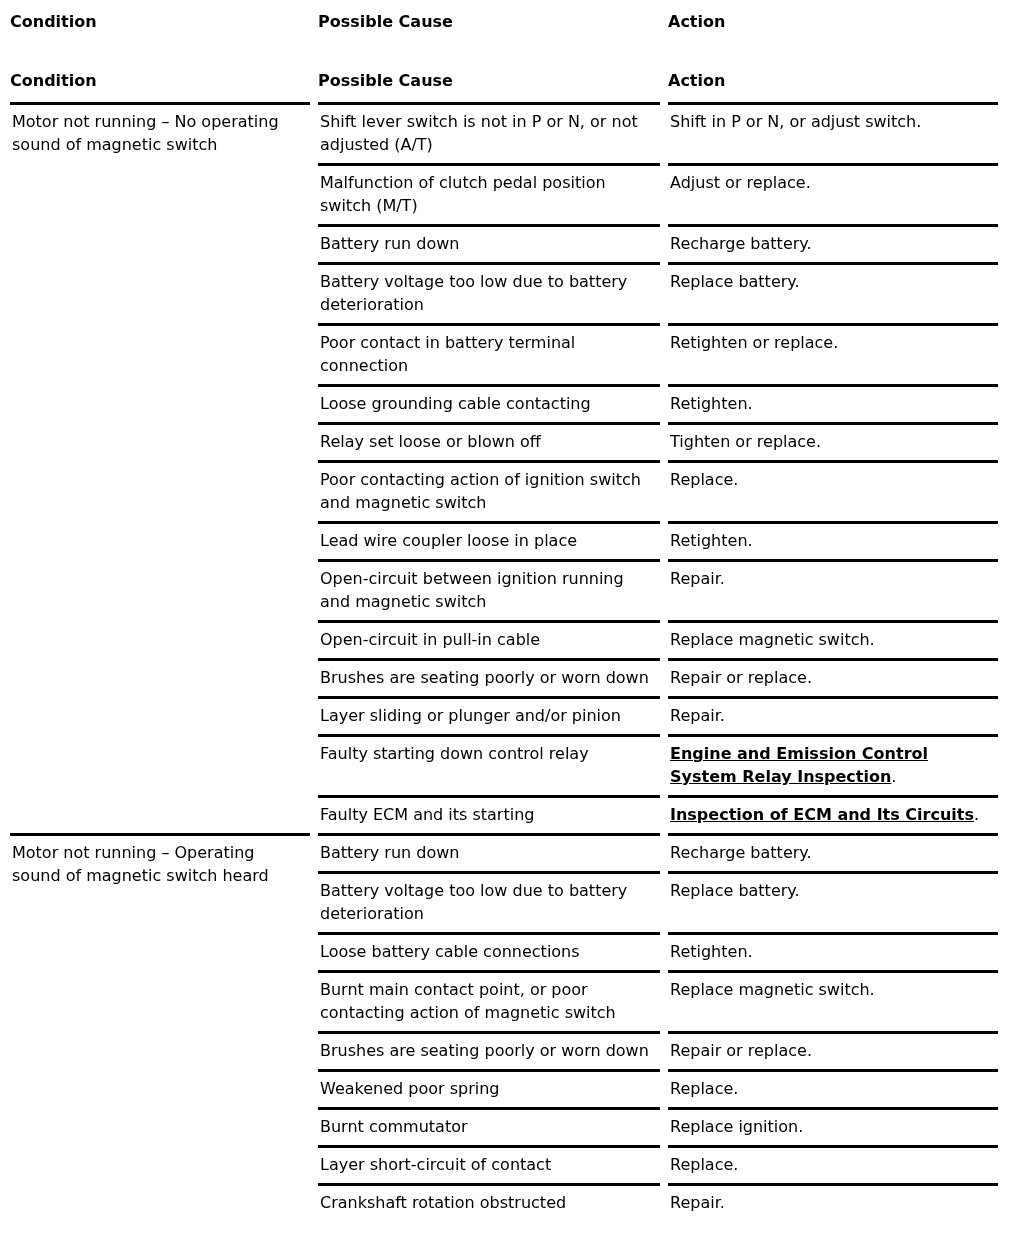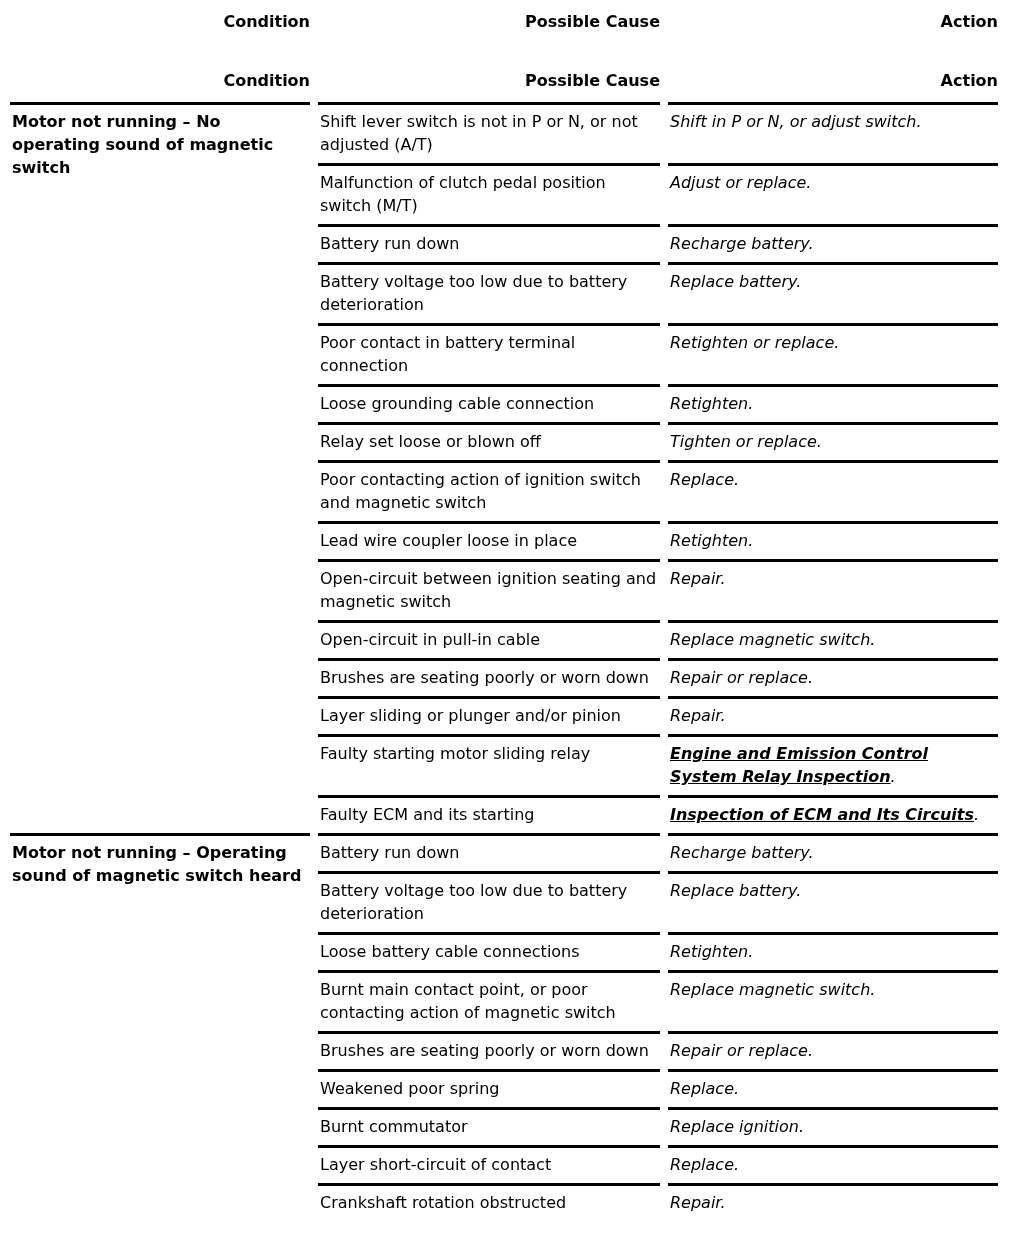--- a/index.html
+++ b/index.html
@@ -17,35 +17,35 @@
     table-layout: fixed;
     margin-left: 2px;
     margin-top: 2px;
   }
   col.c-cond   { width: 300px; }
   col.c-cause  { width: 342px; }
   col.c-action { width: 330px; }
   th {
     font-weight: bold;
     font-size: 16px;
-    text-align: right;
+    text-align: left;
     vertical-align: top;
     padding: 0;
   }
   thead tr.top th  { padding: 10px 0 40px 0; }
   thead tr.main th { padding: 0 0 12px 0; }
   td {
     font-size: 16px;
     line-height: 23px;
     vertical-align: top;
     border-top: 3px solid #000;
     padding: 5px 2px 7px 2px;
   }
-  td.cond   { font-weight: bold; margin-left: 44px; }
-  td.action { font-style: italic; }
+  td.cond   { font-weight: normal; margin-left: 44px; }
+  td.action { }
   .link {
     font-weight: bold;
     text-decoration: underline;
     cursor: pointer;
   }
 </style>
 </head>
 <body>
 
 <table>
@@ -82,53 +82,53 @@
       </tr>
       <tr>
         <td class="cause">Battery voltage too low due to battery deterioration</td>
         <td class="action">Replace battery.</td>
       </tr>
       <tr>
         <td class="cause">Poor contact in battery terminal connection</td>
         <td class="action">Retighten or replace.</td>
       </tr>
       <tr>
-        <td class="cause">Loose grounding cable connection</td>
+        <td class="cause">Loose grounding cable contacting</td>
         <td class="action">Retighten.</td>
       </tr>
       <tr>
         <td class="cause">Relay set loose or blown off</td>
         <td class="action">Tighten or replace.</td>
       </tr>
       <tr>
         <td class="cause">Poor contacting action of ignition switch and magnetic switch</td>
         <td class="action">Replace.</td>
       </tr>
       <tr>
         <td class="cause">Lead wire coupler loose in place</td>
         <td class="action">Retighten.</td>
       </tr>
       <tr>
-        <td class="cause">Open-circuit between ignition seating and magnetic switch</td>
+        <td class="cause">Open-circuit between ignition running and magnetic switch</td>
         <td class="action">Repair.</td>
       </tr>
       <tr>
         <td class="cause">Open-circuit in pull-in cable</td>
         <td class="action">Replace magnetic switch.</td>
       </tr>
       <tr>
         <td class="cause">Brushes are seating poorly or worn down</td>
         <td class="action">Repair or replace.</td>
       </tr>
       <tr>
         <td class="cause">Layer sliding or plunger and/or pinion</td>
         <td class="action">Repair.</td>
       </tr>
       <tr>
-        <td class="cause">Faulty starting motor sliding relay</td>
+        <td class="cause">Faulty starting down control relay</td>
         <td class="action"><span class="link">Engine and Emission Control System Relay Inspection</span>.</td>
       </tr>
       <tr>
         <td class="cause">Faulty ECM and its starting</td>
         <td class="action"><span class="link">Inspection of ECM and Its Circuits</span>.</td>
       </tr>
       <tr>
         <td class="cond" rowspan="9">Motor not running – Operating sound of magnetic switch heard</td>
         <td class="cause">Battery run down</td>
         <td class="action">Recharge battery.</td>

